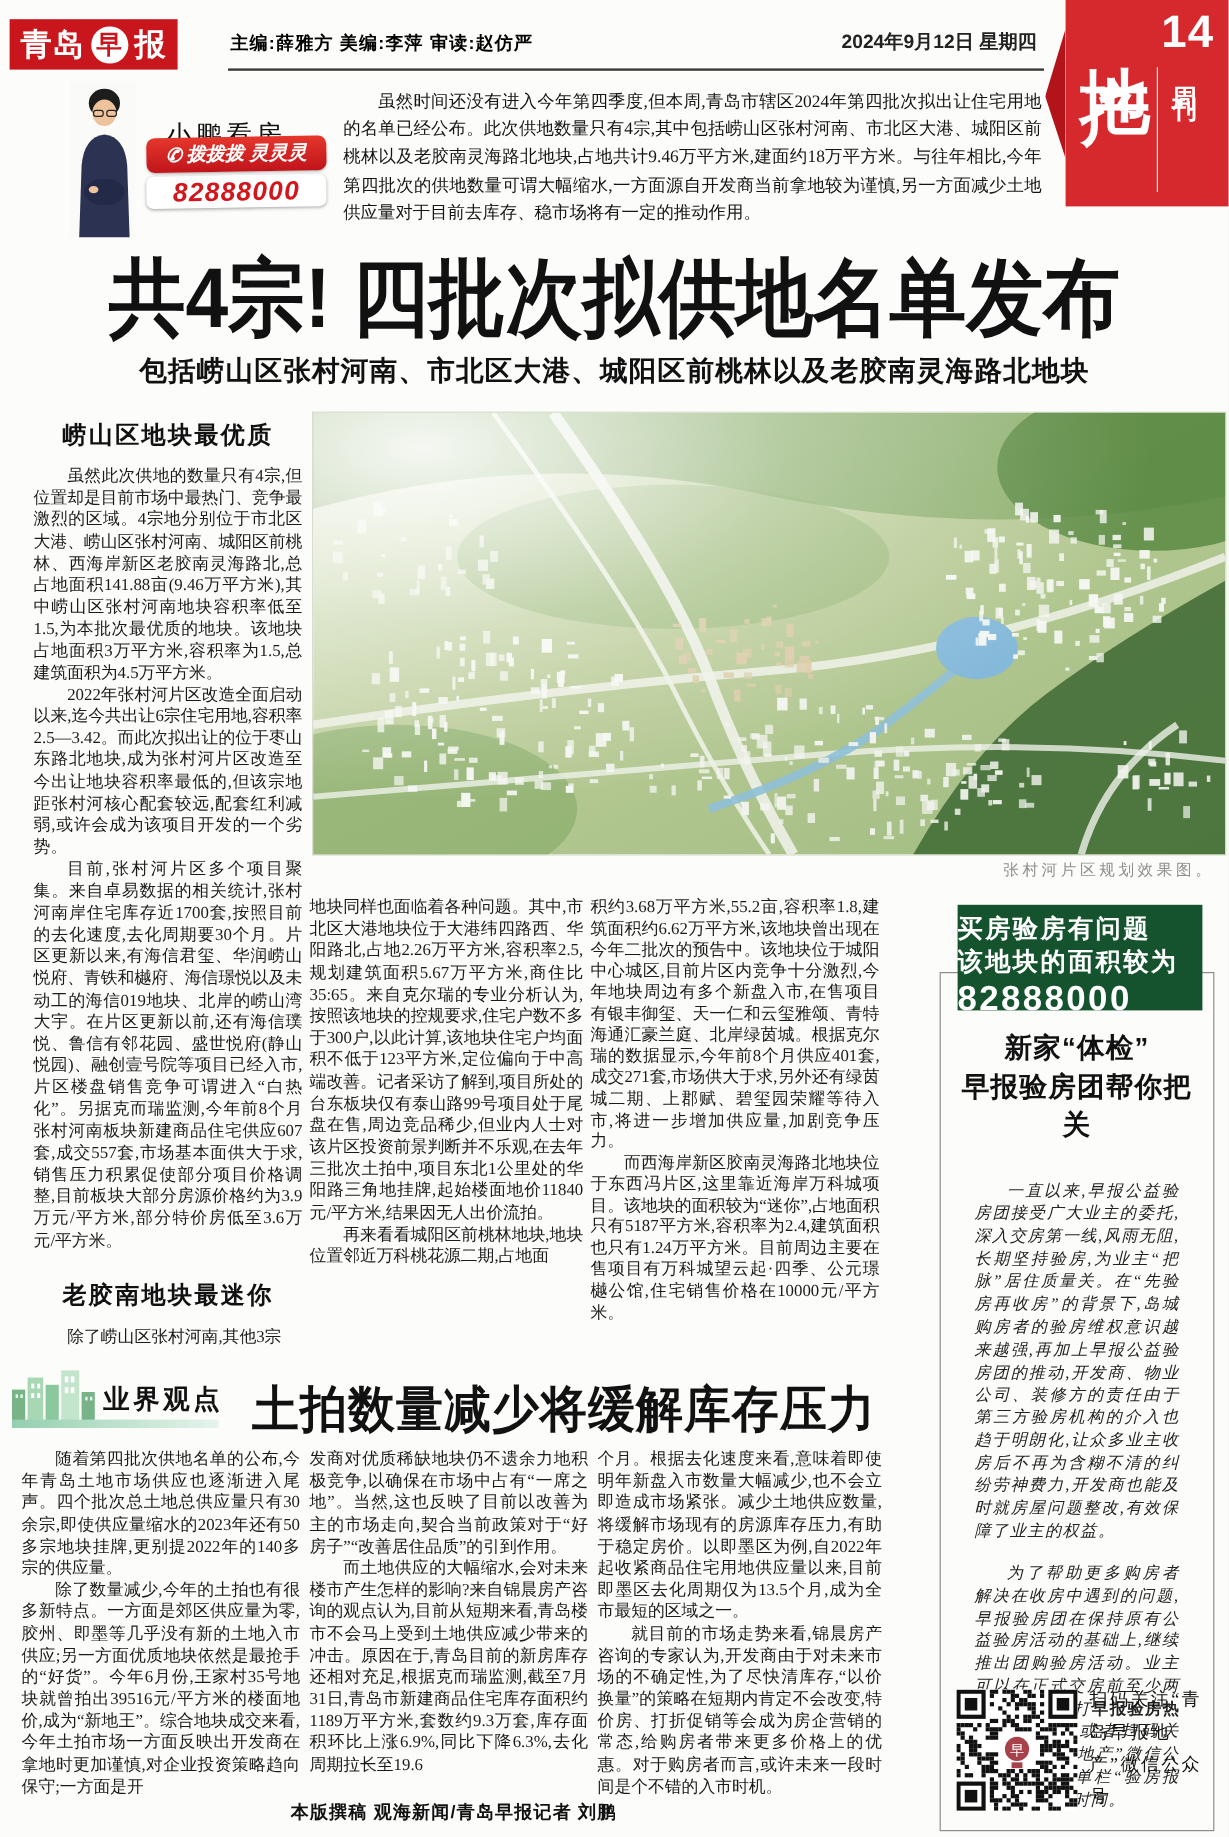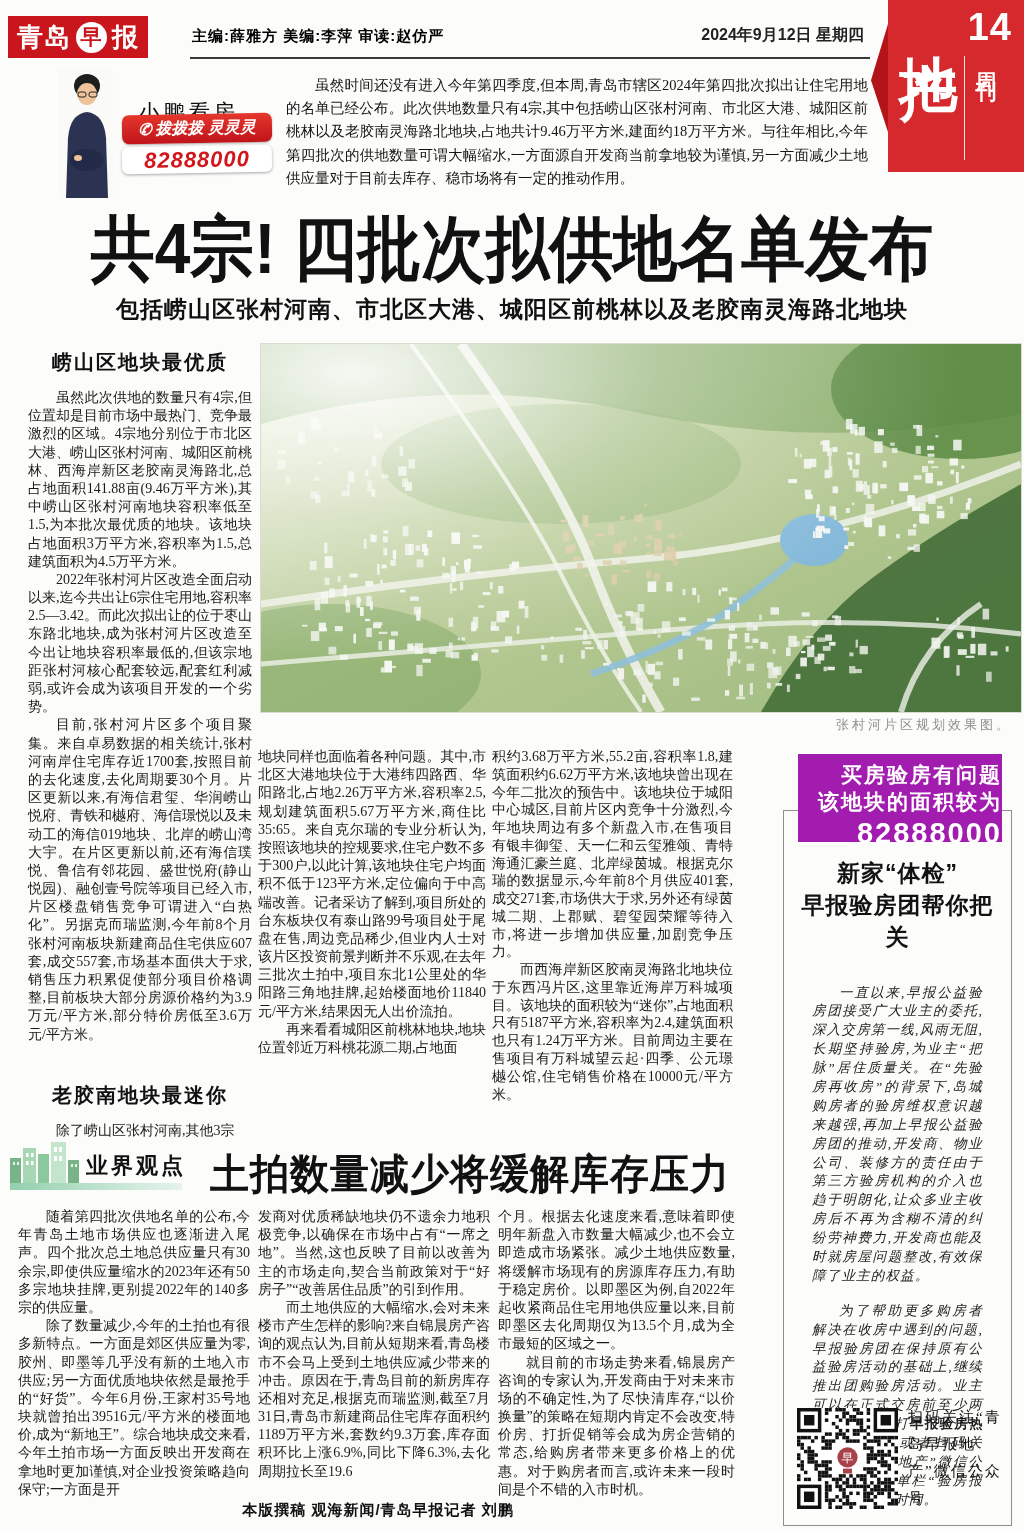--- a/index.html
+++ b/index.html
@@ -36,32 +36,32 @@
   .lead{position:absolute;left:286px;top:74px;width:582px;font-size:14.5px;line-height:1.6;text-align:justify;
         text-indent:2em;font-family:"Liberation Serif",serif;color:#141414;}
   .headline{position:absolute;left:0;top:201px;width:100%;text-align:center;font-size:64px;font-weight:900;
         letter-spacing:0;transform:scaleY(1.1);transform-origin:top;white-space:nowrap;}
   .subheadline{position:absolute;left:0;top:294px;width:100%;text-align:center;font-size:23px;font-weight:900;letter-spacing:1px;}
   
   .newsbody p{margin:0;font-size:14px;line-height:1.3;text-align:justify;text-indent:2em;
         font-family:"Liberation Serif",serif;color:#1a1a1a;}
   .newsbody p.noind{text-indent:0;}
   .col-head{margin:0 0 13px;font-size:20px;font-weight:900;text-align:center;letter-spacing:2px;font-family:"Liberation Sans",sans-serif;}
-  .col-head.mid{margin-top:38px;text-align:center;}
+  .col-head.mid{margin-top:22px;text-align:center;}
   .col-left{position:absolute;left:28px;top:349px;width:224px;}
   .col2{position:absolute;left:258px;top:748px;width:228px;}
   .col3{position:absolute;left:492px;top:748px;width:241px;}
   .col3 p{line-height:1.27;}
   
   .photo{position:absolute;left:260px;top:343px;width:760px;height:368px;border:1px solid #d8ddcf;}
   .photo-caption{position:absolute;left:260px;top:716px;width:752px;text-align:right;font-size:13px;color:#8f8f8f;
         letter-spacing:3px;font-family:"Liberation Serif",serif;}
   
-  .hotline{position:absolute;left:798px;top:754px;width:204px;height:88px;background:#a21caf;color:#fff;
-        text-align:right;z-index:3;padding-top:7px;box-sizing:border-box;}
+  .hotline{position:absolute;left:798px;top:754px;width:204px;height:88px;background:#14532d;color:#fff;
+        text-align:left;z-index:3;padding-top:7px;box-sizing:border-box;}
   .hotline-l{font-size:21px;font-weight:900;line-height:1.3;letter-spacing:2px;}
   .hotline-phone{font-size:29px;font-weight:900;letter-spacing:2px;margin-top:1px;}
   .inspect-box{position:absolute;left:783px;top:810px;width:229px;height:716px;border:1px solid #8e8e8e;box-sizing:border-box;}
   .inspect-head{margin:46px 6px 0;text-align:center;font-size:23px;font-weight:900;line-height:1.4;letter-spacing:1px;}
   .inspect-body{padding:14px 12px 0;}
   .inspect-body p{margin:16px;font-size:13.5px;line-height:1.4;letter-spacing:1.2px;text-align:justify;text-indent:2em;
         font-family:"Liberation Serif",serif;font-style:italic;color:#222;}
   .inspect-body b{font-style:normal;font-family:"Liberation Sans",sans-serif;font-weight:900;letter-spacing:0.5px;}
   .qr-row{position:absolute;left:13px;bottom:13px;display:flex;align-items:center;gap:10px;}
   .qr-svg{width:101px;height:101px;background:#fff;}

